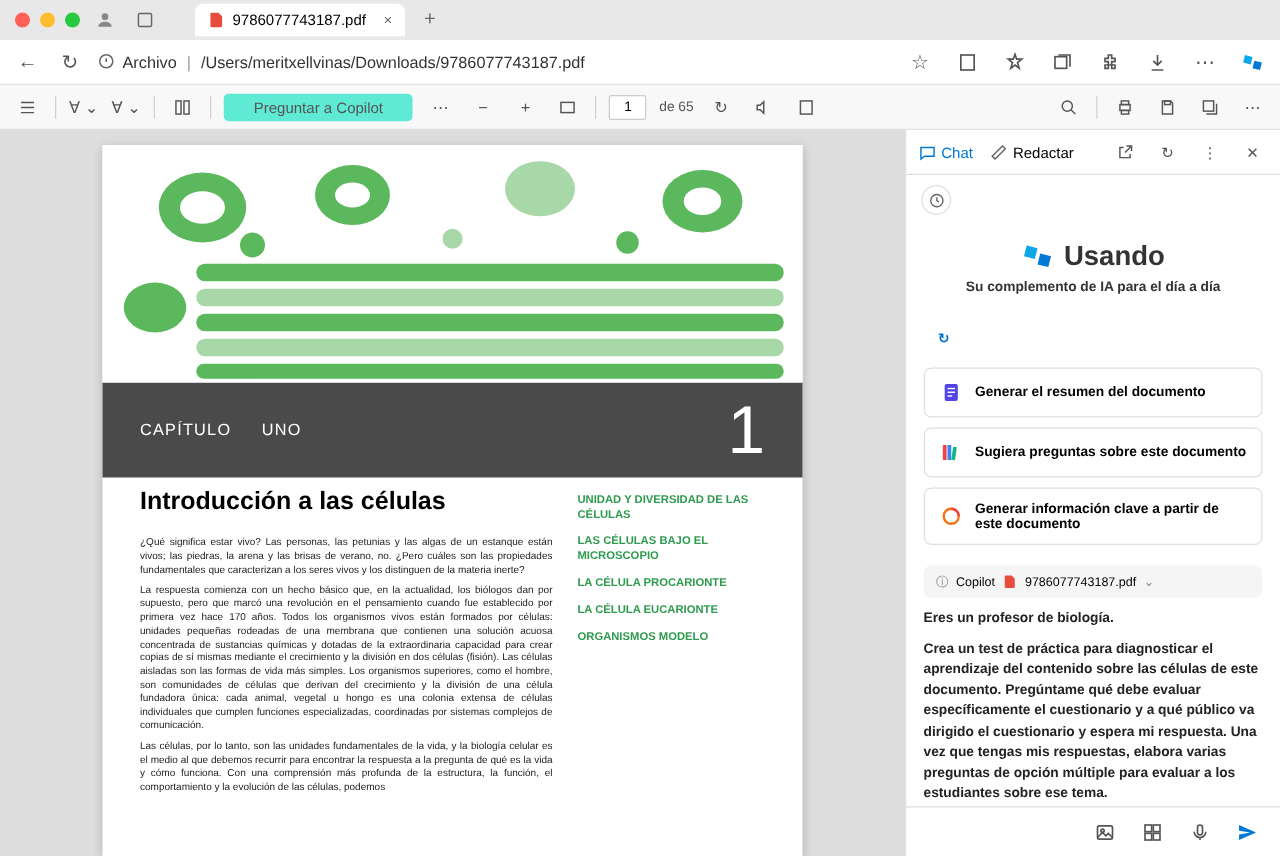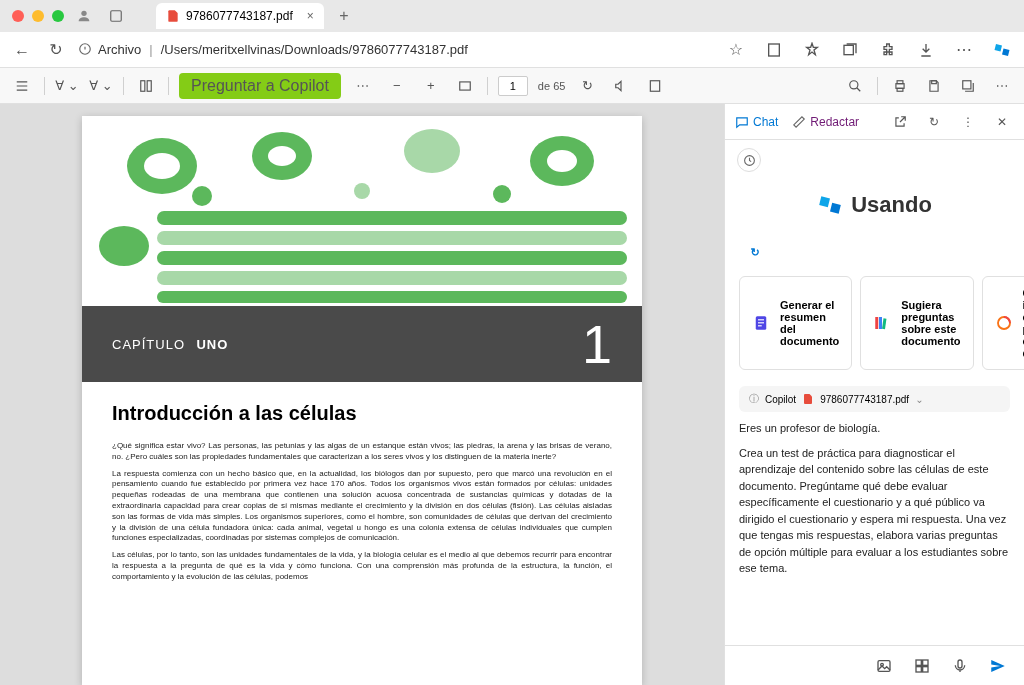--- a/index.html
+++ b/index.html
@@ -10,54 +10,54 @@
 .tl-r{background:#ff5f57}.tl-y{background:#febc2e}.tl-g{background:#28c840}
 .tab{background:#fff;height:26px;border-radius:6px 6px 0 0;padding:0 10px;display:flex;align-items:center;gap:6px;font-size:12px;margin-left:20px}
 .tab svg{width:14px;height:14px}
 .addr{height:36px;background:#fff;border-bottom:1px solid #e0e0e0;display:flex;align-items:center;padding:0 10px;gap:10px}
 .iconbtn{width:24px;height:24px;display:flex;align-items:center;justify-content:center;color:#555;cursor:pointer}
 .url{flex:1;display:flex;align-items:flex-start;gap:6px;font-size:13px;color:#333}
 .url .sep{color:#999;margin:0 2px}
 .righticons{display:flex;gap:14px;color:#666}
 .toolbar{height:36px;background:#f8f8f8;border-bottom:1px solid #e0e0e0;display:flex;align-items:center;padding:0 10px;gap:10px;font-size:13px;color:#555}
 .tb-sep{width:1px;height:18px;background:#d0d0d0}
-.askcop{background:#84cc16;padding:4px 12px;border-radius:4px;font-size:16px;cursor:pointer}
+.askcop{background:#5eead4;padding:4px 24px;border-radius:4px;font-size:12px;cursor:pointer}
 .pagein{width:30px;height:20px;text-align:center;border:1px solid #ccc;border-radius:2px;font-size:11px}
 .main{flex:1;display:flex;overflow:hidden}
 .viewer{flex:1;background:#ddd;display:flex;justify-content:center;padding-top:12px;overflow:hidden}
 .page{width:560px;background:#fff;box-shadow:0 2px 8px rgba(0,0,0,.2)}
 .deco{height:190px;background:#fff;position:relative;overflow:hidden}
 .deco svg{width:100%;height:100%}
 .chband{height:76px;background:#4a4a4a;color:#fff;display:flex;align-items:center;justify-content:space-between;padding:0 30px}
 .chlab{font-size:13px;letter-spacing:1px}
 .chnum{font-size:54px;font-weight:300}
-.content{padding:20px 30px;display:flex;gap:20px}
+.content{padding:8px 30px;display:flex;gap:20px}
 .lcol{flex:1}
 .title{font-size:20px;font-weight:700;margin-bottom:16px}
 .para{font-size:8px;line-height:1.35;text-align:justify;margin-bottom:6px;color:#222}
 .rcol{width:150px;padding-top:4px}
 .toc{color:#2e9b4f;font-size:9px;font-weight:700;line-height:1.3;margin-bottom:10px;text-transform:uppercase}
 .side{width:300px;background:#fff;border-left:1px solid #e0e0e0;display:flex;flex-direction:column}
 .sidetabs{height:36px;border-bottom:1px solid #e0e0e0;display:flex;align-items:center;padding:0 10px;gap:14px;font-size:12px}
-.stab{display:flex;align-items:center;gap:4px;cursor:pointer;color:#701a75}
+.stab{display:flex;align-items:center;gap:4px;cursor:pointer;color:#000000}
 .stab.active{color:#0078d4;font-weight:400}
 .sideicons{margin-left:auto;display:flex;gap:10px;color:#666}
 .hist{padding:8px 12px}
 .histbtn{width:24px;height:24px;border:1px solid #ddd;border-radius:50%;display:flex;align-items:center;justify-content:center;color:#666;cursor:pointer}
 .brand{text-align:center;padding:12px 20px 16px}
 .brandrow{display:flex;align-items:center;justify-content:center;gap:8px}
 .brandname{font-size:22px;font-weight:600;color:#333}
 .brandsub{font-size:11px;font-weight:600;color:#333;margin-top:6px}
 .greet{padding:6px 18px;font-size:11px;font-weight:600;display:flex;justify-content:space-between;align-items:center}
-.sugg{padding:6px 14px;display:flex;gap:8px}
+.sugg{padding:6px 14px;display:flex;flex-direction:column;gap:8px}
 .suggbtn{border:1px solid #e0e0e0;border-radius:6px;padding:10px 12px;display:flex;align-items:center;gap:10px;font-size:11px;font-weight:600;cursor:pointer}
 .suggic{width:18px;height:18px;flex-shrink:0}
 .chat{flex:1;padding:10px 14px;overflow:auto}
 .using{background:#f5f5f5;border-radius:6px;padding:6px 10px;font-size:10px;display:flex;align-items:center;gap:6px;margin-bottom:8px}
-.msg{font-size:11px;font-weight:400;line-height:1.5;color:#222}
+.msg{font-size:11px;font-weight:700;line-height:1.5;color:#222}
 .msg p{margin-bottom:8px}
 .inputbar{height:40px;border-top:1px solid #e0e0e0;display:flex;align-items:center;justify-content:flex-end;padding:0 14px;gap:14px;color:#666}
 .send{color:#0078d4}
 .cplogo{width:26px;height:26px}
 </style>
 </head>
 <body>
 
 <div class="titlebar">
   <div class="traffic">
@@ -226,30 +226,37 @@
           <rect x="75" y="155" width="470" height="14" rx="7" fill="#a8d8a8"></rect>
           <rect x="75" y="175" width="470" height="12" rx="6" fill="#5cb85c"></rect>
           <circle cx="120" cy="80" r="10" fill="#5cb85c"></circle>
           <circle cx="280" cy="75" r="8" fill="#a8d8a8"></circle>
           <circle cx="420" cy="78" r="9" fill="#5cb85c"></circle>
         </svg>
       </div>
       <div class="chband">
         <div>
           <span class="chlab">CAPÍTULO</span>
-          <span class="chlab" style="font-weight:700;margin-left:7px">UNO</span>
+          <span class="chlab" style="font-weight:400;margin-left:20px">UNO</span>
         </div>
         <div class="chnum">1</div>
       </div>
       <div class="content">
         <div class="lcol">
           <h1 class="title">Introducción a las células</h1>
           <p class="para">¿Qué significa estar vivo? Las personas, las petunias y las algas de un estanque están vivos; las piedras, la arena y las brisas de verano, no. ¿Pero cuáles son las propiedades fundamentales que caracterizan a los seres vivos y los distinguen de la materia inerte?</p>
           <p class="para">La respuesta comienza con un hecho básico que, en la actualidad, los biólogos dan por supuesto, pero que marcó una revolución en el pensamiento cuando fue establecido por primera vez hace 170 años. Todos los organismos vivos están formados por células: unidades pequeñas rodeadas de una membrana que contienen una solución acuosa concentrada de sustancias químicas y dotadas de la extraordinaria capacidad para crear copias de sí mismas mediante el crecimiento y la división en dos células (fisión). Las células aisladas son las formas de vida más simples. Los organismos superiores, como el hombre, son comunidades de células que derivan del crecimiento y la división de una célula fundadora única: cada animal, vegetal u hongo es una colonia extensa de células individuales que cumplen funciones especializadas, coordinadas por sistemas complejos de comunicación.</p>
           <p class="para">Las células, por lo tanto, son las unidades fundamentales de la vida, y la biología celular es el medio al que debemos recurrir para encontrar la respuesta a la pregunta de qué es la vida y cómo funciona. Con una comprensión más profunda de la estructura, la función, el comportamiento y la evolución de las células, podemos</p>
+        </div>
+        <div class="rcol">
+          <div class="toc">UNIDAD Y DIVERSIDAD DE LAS CÉLULAS</div>
+          <div class="toc">LAS CÉLULAS BAJO EL MICROSCOPIO</div>
+          <div class="toc">LA CÉLULA PROCARIONTE</div>
+          <div class="toc">LA CÉLULA EUCARIONTE</div>
+          <div class="toc">ORGANISMOS MODELO</div>
         </div>
       </div>
     </div>
   </div>
 
   <div class="side">
     <div class="sidetabs">
       <div class="stab active">
         <svg width="14" height="14" viewBox="0 0 24 24" fill="none" stroke="#0078d4" stroke-width="2">
             <path d="M3 5h18v12H8l-5 4z"></path>
@@ -281,20 +288,21 @@
       </div>
     </div>
     <div class="brand">
       <div class="brandrow">
         <svg class="cplogo" viewBox="0 0 24 24">
             <path fill="#0ea5e9" d="M4 4l8 2-2 8-8-2z"></path>
             <path fill="#0078d4" d="M20 20l-8-2 2-8 8 2z"></path>
           </svg>
         <span class="brandname">Usando</span>
       </div>
+      <div class="brandsub">Su complemento de IA para el día a día</div>
     </div>
     <div class="greet">
       <span class="iconbtn" style="color:#0078d4">↻</span>
     </div>
     <div class="sugg">
       <div class="suggbtn">
         <svg class="suggic" viewBox="0 0 24 24" fill="#4f46e5">
             <rect x="5" y="3" width="14" height="18" rx="2"></rect>
             <rect x="8" y="7" width="8" height="1.5" fill="#fff"></rect>
             <rect x="8" y="11" width="8" height="1.5" fill="#fff"></rect>

